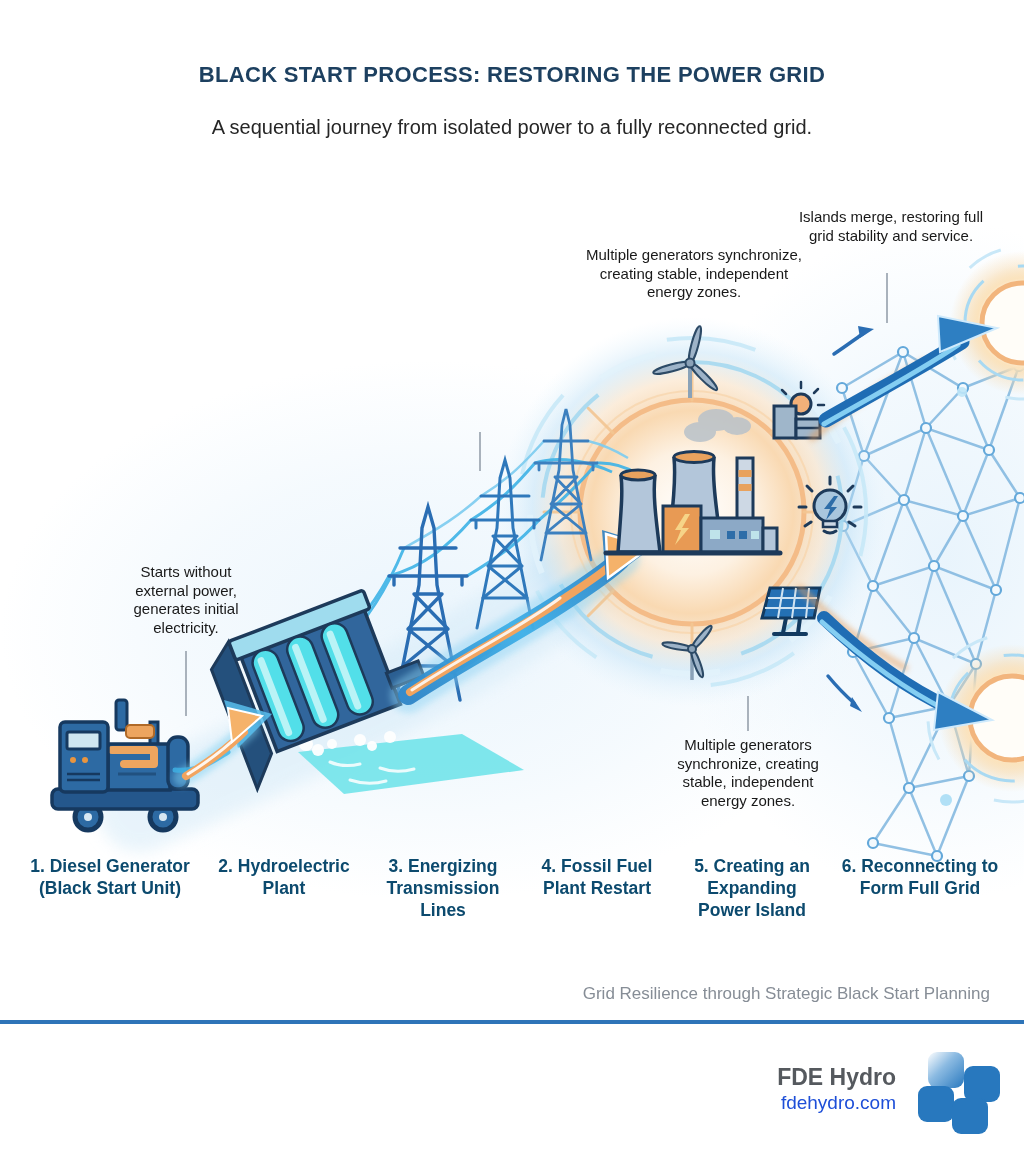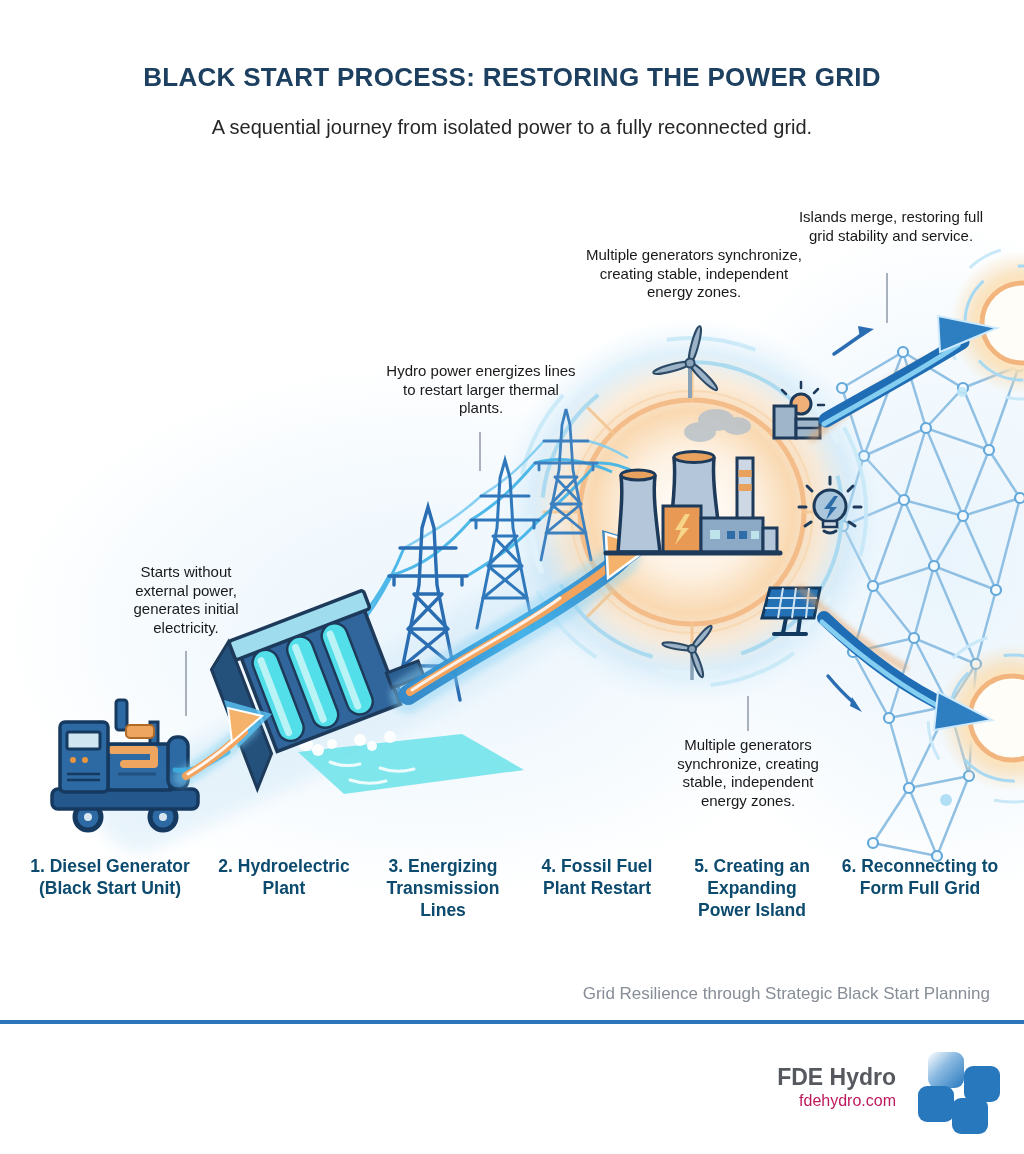--- a/index.html
+++ b/index.html
@@ -1,31 +1,31 @@
 <!DOCTYPE html>
 <html><head>
 <meta charset="utf-8">
 <style>
   html,body{margin:0;padding:0;background:#ffffff;}
   .page{position:relative;width:1024px;height:1154px;background:#ffffff;
         font-family:"Liberation Sans",sans-serif;overflow:hidden;}
   .art{position:absolute;left:0;top:0;width:1024px;height:1154px;}
   .title{position:absolute;top:62px;left:0;width:100%;text-align:center;
-         font-size:26px;font-weight:700;letter-spacing:.3px;color:#1d4060;}
+         font-size:22px;font-weight:700;letter-spacing:.3px;color:#1d4060;}
   .subtitle{position:absolute;top:116px;left:0;width:100%;text-align:center;
          font-size:20px;color:#262626;}
   .ann{position:absolute;transform:translateX(-50%);text-align:center;
        font-size:15px;line-height:1.24;color:#191919;}
   .step{position:absolute;top:855px;transform:translateX(-50%);text-align:center;
         font-size:17.5px;font-weight:700;line-height:1.26;color:#0c4a6e;}
   .tagline{position:absolute;top:984px;right:34px;font-size:17px;color:#868d96;}
   .divider{position:absolute;top:1020px;left:0;width:100%;height:4px;background:#2e74b8;}
   .brand{position:absolute;top:1063px;right:128px;text-align:right;}
   .brand-name{font-size:23px;font-weight:700;color:#55595e;line-height:1.25;}
-  .brand-url{font-size:16px;color:#be185d;margin-left:44px;}
+  .brand-url{font-size:19px;color:#1d4ed8;margin-left:44px;}
   .logo{position:absolute;top:1046px;right:22px;width:84px;height:92px;}
   .logo .sq{position:absolute;width:36px;height:36px;border-radius:9px;background:#2878be;}
   .logo .sq.g{background:linear-gradient(135deg,#ffffff 0%,#8cbbe2 42%,#2878be 100%);}
 </style>
 </head>
 <body>
 
 <div class="page">
 
 <svg class="art" viewBox="0 0 1024 1154">
@@ -372,21 +372,20 @@
     <line x1="480" y1="432" x2="480" y2="471"></line>
     <line x1="887" y1="273" x2="887" y2="323"></line>
     <line x1="748" y1="696" x2="748" y2="731"></line>
   </g>
 </svg>
 
 <div class="title">BLACK START PROCESS: RESTORING THE POWER GRID</div>
 <div class="subtitle">A sequential journey from isolated power to a fully reconnected grid.</div>
 
 <div class="ann" style="left:186px;top:563px;width:140px">Starts without external power, generates initial electricity.</div>
-<div class="ann" style="left:481px;top:362px;width:200px">Hydro power energizes lines to restart larger thermal plants.</div>
 <div class="ann" style="left:694px;top:246px;width:216px">Multiple generators synchronize, creating stable, independent energy zones.</div>
 <div class="ann" style="left:891px;top:208px;width:190px">Islands merge, restoring full grid stability and service.</div>
 <div class="ann" style="left:748px;top:736px;width:168px">Multiple generators synchronize, creating stable, independent energy zones.</div>
 
 <div class="step" style="left:110px;width:190px">1. Diesel Generator (Black Start Unit)</div>
 <div class="step" style="left:284px;width:160px">2. Hydroelectric Plant</div>
 <div class="step" style="left:443px;width:130px">3. Energizing Transmission Lines</div>
 <div class="step" style="left:597px;width:140px">4. Fossil Fuel Plant Restart</div>
 <div class="step" style="left:752px;width:140px">5. Creating an Expanding Power Island</div>
 <div class="step" style="left:920px;width:180px">6. Reconnecting to Form Full Grid</div>

